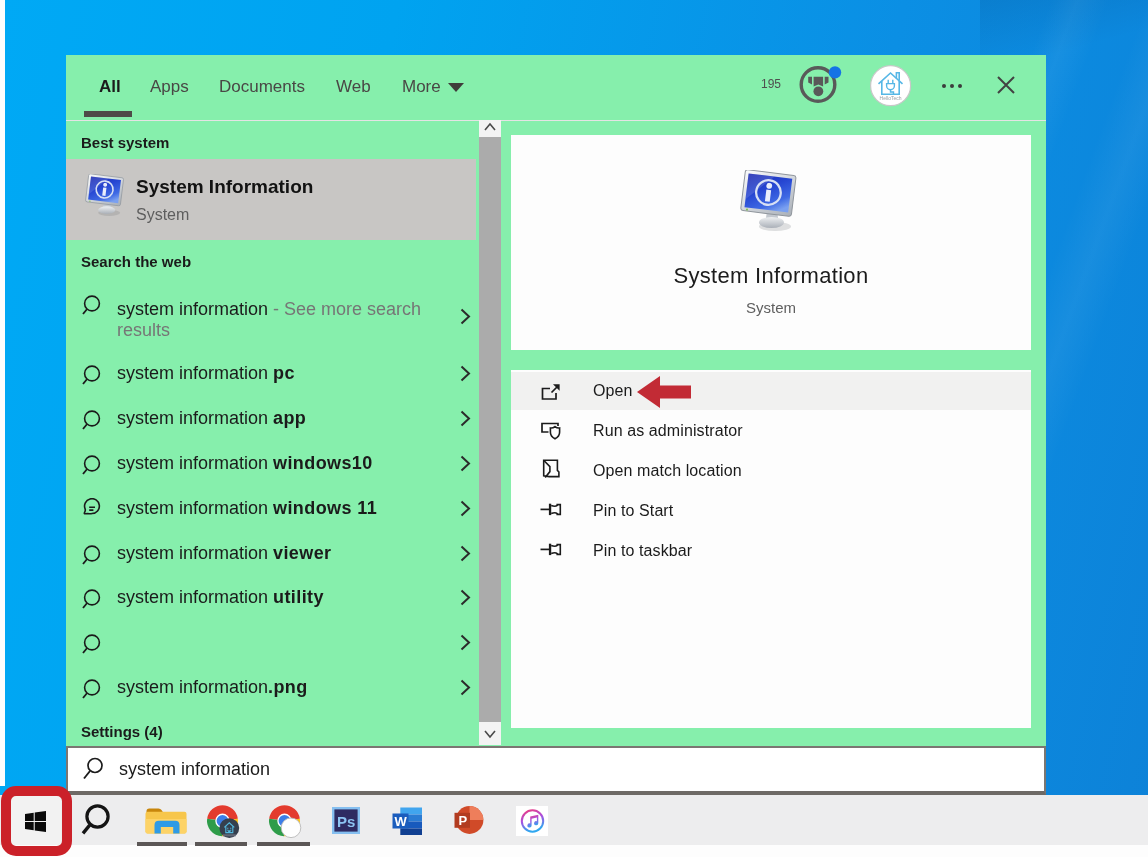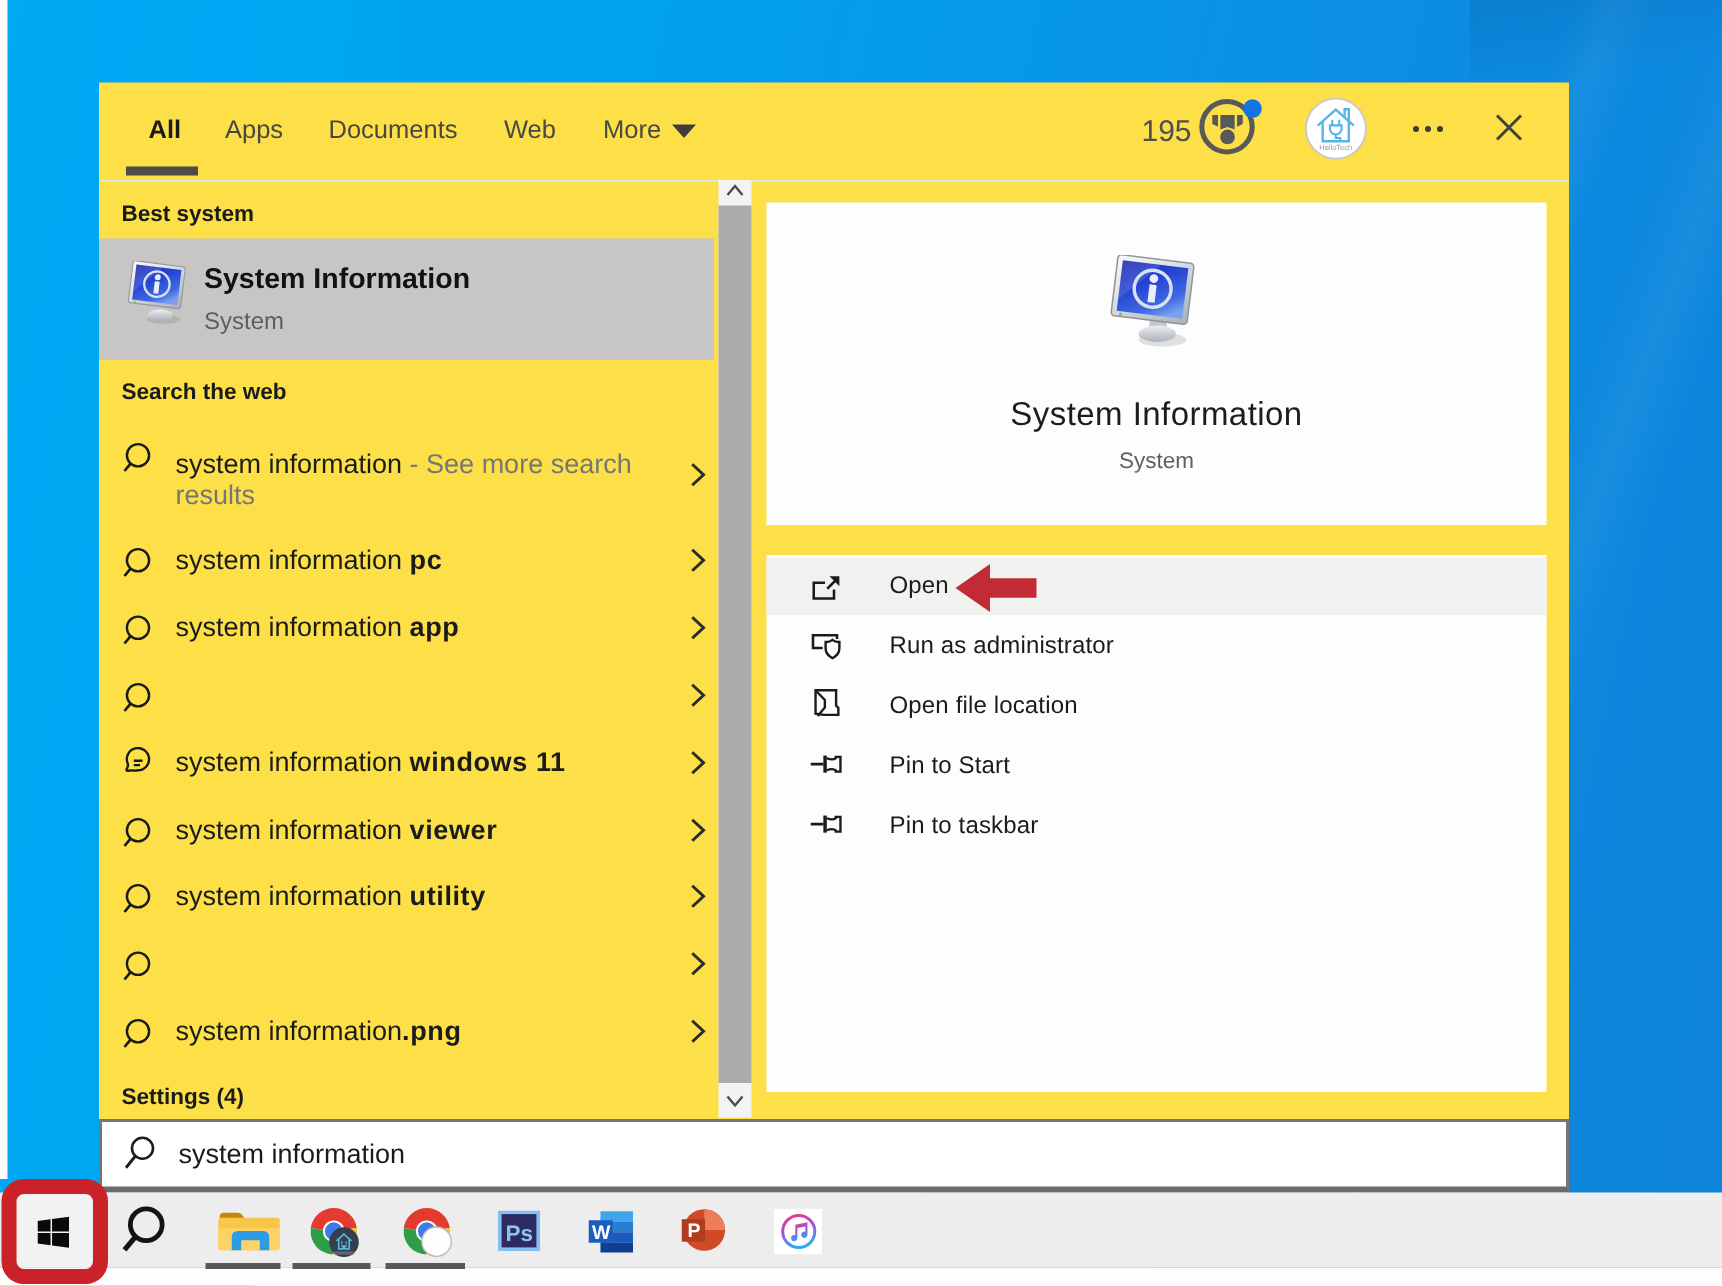--- a/index.html
+++ b/index.html
@@ -6,28 +6,28 @@
   html,body { width:1148px; height:857px; overflow:hidden; }
   body { position:relative; font-family:"Liberation Sans", sans-serif; }
   .abs { position:absolute; }
 
   
   #desktop { left:0; top:0; width:1148px; height:857px;
     background:linear-gradient(102deg,#00a9f5 0%,#00a3f0 30%,#0b8fe4 68%,#0d82d8 100%); }
   #lstrip { left:0; top:0; width:5px; height:786px; background:#fdfdfd; }
 
   
-  #win { left:66px; top:55px; width:980px; height:691px; background:#fde047; }
+  #win { left:66px; top:55px; width:980px; height:691px; background:#86efac; }
 
   
   .tab { position:absolute; top:22px; font-size:17px; color:#494745; }
   #tab-underline { left:18px; top:56px; width:48px; height:6px; background:#4e4b48; }
 
   
-  #cnt195 { left:695px; top:22px; font-size:20px; color:#4f4f4f; }
+  #cnt195 { left:695px; top:22px; font-size:12px; color:#4f4f4f; }
 
   
   .hdr { position:absolute; left:15px; font-size:15px; font-weight:bold; color:#1b1b1b; }
   #bestrow { left:0px; top:104px; width:410px; height:81px; background:#c8c6c4; }
   .li-text { position:absolute; left:51px; font-size:18px; color:#1b1b1b; white-space:nowrap; }
   .li-text b { font-weight:bold; letter-spacing:0.4px; }
   .gray { color:#767676; }
   .chev { left:393px; }
 
   
@@ -169,20 +169,21 @@
   <svg class="mag abs" style="left:15px; top:353px;" width="24" height="26">
       <circle cx="11" cy="10.5" r="7.4" stroke="#1a1a1a" stroke-width="1.6" fill="none"></circle>
       <line x1="5.9" y1="16.2" x2="2" y2="21" stroke="#1a1a1a" stroke-width="1.8"></line>
     </svg>
   <div class="li-text" style="top:353px;">system information <b>app</b></div>
 
   <svg class="mag abs" style="left:15px; top:398px;" width="24" height="26">
       <circle cx="11" cy="10.5" r="7.4" stroke="#1a1a1a" stroke-width="1.6" fill="none"></circle>
       <line x1="5.9" y1="16.2" x2="2" y2="21" stroke="#1a1a1a" stroke-width="1.8"></line>
     </svg>
+  <div class="li-text" style="top:398px;">system information <b>windows10</b></div>
 
   <svg class="chat abs" style="left:15px; top:443px;" width="24" height="26">
       <path d="M10.3,16.1 a7.4,7.4 0 1 0 -6.9,-4.6 c0.4,1 .3,2.1 -0.5,3.5 c-0.6,1 -0.3,1.5 0.9,1.4 c1.6,-0.2 2.7,-0.3 3.4,-0.1 a7.4,7.4 0 0 0 3.1,-0.2" stroke="#1a1a1a" stroke-width="1.6" fill="none" transform="translate(0.7,-0.6)"></path>
       <path d="M8.2,9.2 H14 M8.2,12.1 H12.4" stroke="#1a1a1a" stroke-width="1.6" fill="none"></path>
     </svg>
   <div class="li-text" style="top:443px;">system information <b>windows 11</b></div>
 
   <svg class="mag abs" style="left:15px; top:488px;" width="24" height="26">
       <circle cx="11" cy="10.5" r="7.4" stroke="#1a1a1a" stroke-width="1.6" fill="none"></circle>
       <line x1="5.9" y1="16.2" x2="2" y2="21" stroke="#1a1a1a" stroke-width="1.8"></line>
@@ -273,21 +274,21 @@
       <rect x="12.9" y="3.7" width="2.3" height="11.4" fill="#1b1b1b"></rect>
       <path d="M15.2,5.5 C18,6.6 19.8,6.6 21.2,5.4 L21.2,4.6 L24.3,4.6 L24.3,14.4 L21.2,14.4 L21.2,13.6 C19.8,12.4 18,12.4 15.2,13.5" stroke="#1b1b1b" stroke-width="1.6" fill="none"></path>
     </svg>
     <svg class="abs" style="left:25px; top:170px;" width="27" height="20">
       <path d="M4.5,9.4 H13" stroke="#1b1b1b" stroke-width="1.7"></path>
       <rect x="12.9" y="3.7" width="2.3" height="11.4" fill="#1b1b1b"></rect>
       <path d="M15.2,5.5 C18,6.6 19.8,6.6 21.2,5.4 L21.2,4.6 L24.3,4.6 L24.3,14.4 L21.2,14.4 L21.2,13.6 C19.8,12.4 18,12.4 15.2,13.5" stroke="#1b1b1b" stroke-width="1.6" fill="none"></path>
     </svg>
     <span class="act" style="top:12px;">Open</span>
     <span class="act" style="top:52px;">Run as administrator</span>
-    <span class="act" style="top:92px;">Open file location</span>
+    <span class="act" style="top:92px;">Open match location</span>
     <span class="act" style="top:132px;">Pin to Start</span>
     <span class="act" style="top:172px;">Pin to taskbar</span>
   </div>
 
   <svg id="redarrow" class="abs" style="left:570px; top:320px;" width="56" height="34">
     <polygon points="1,17 24,1 24,10.5 55,10.5 55,23.5 24,23.5 24,33" fill="#c22b35"></polygon>
   </svg>
 </div>
 
 <div id="sbox" class="abs">

